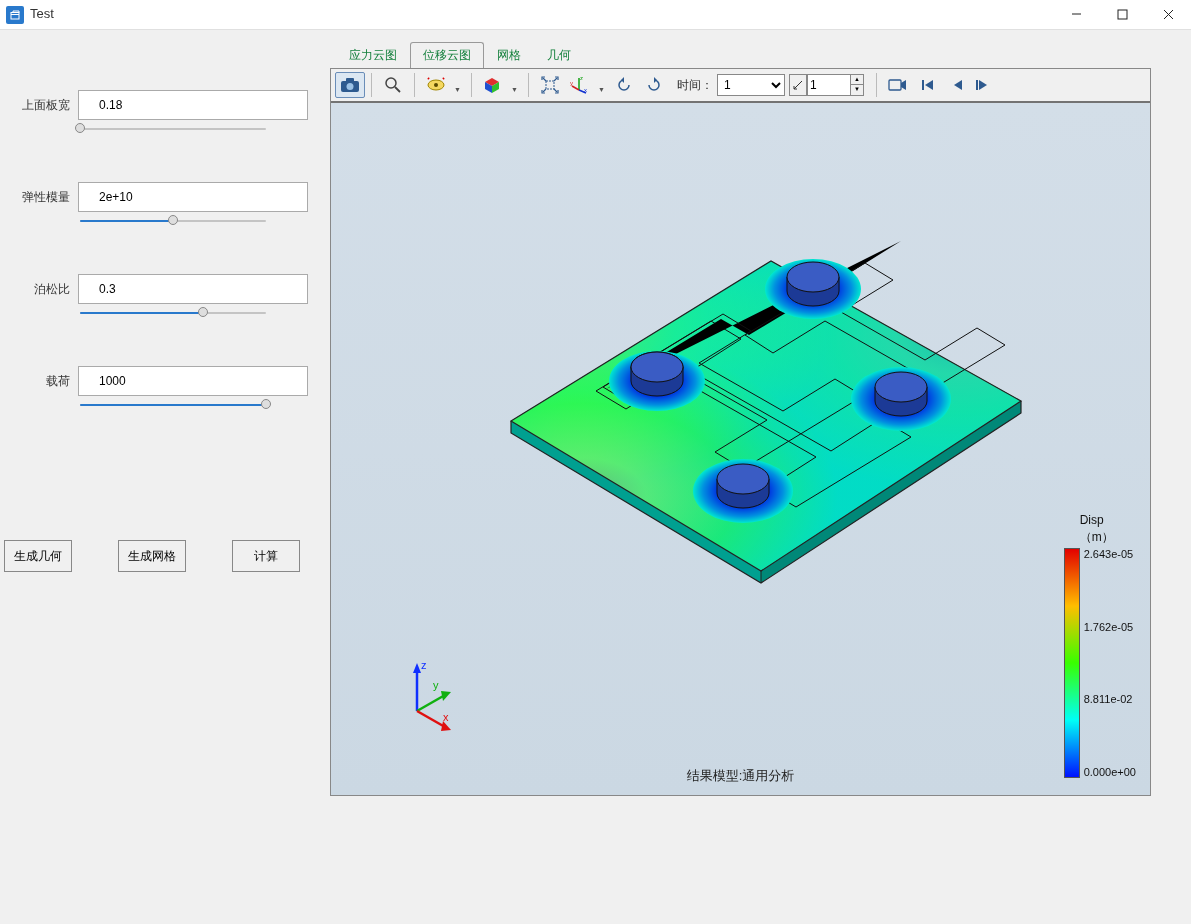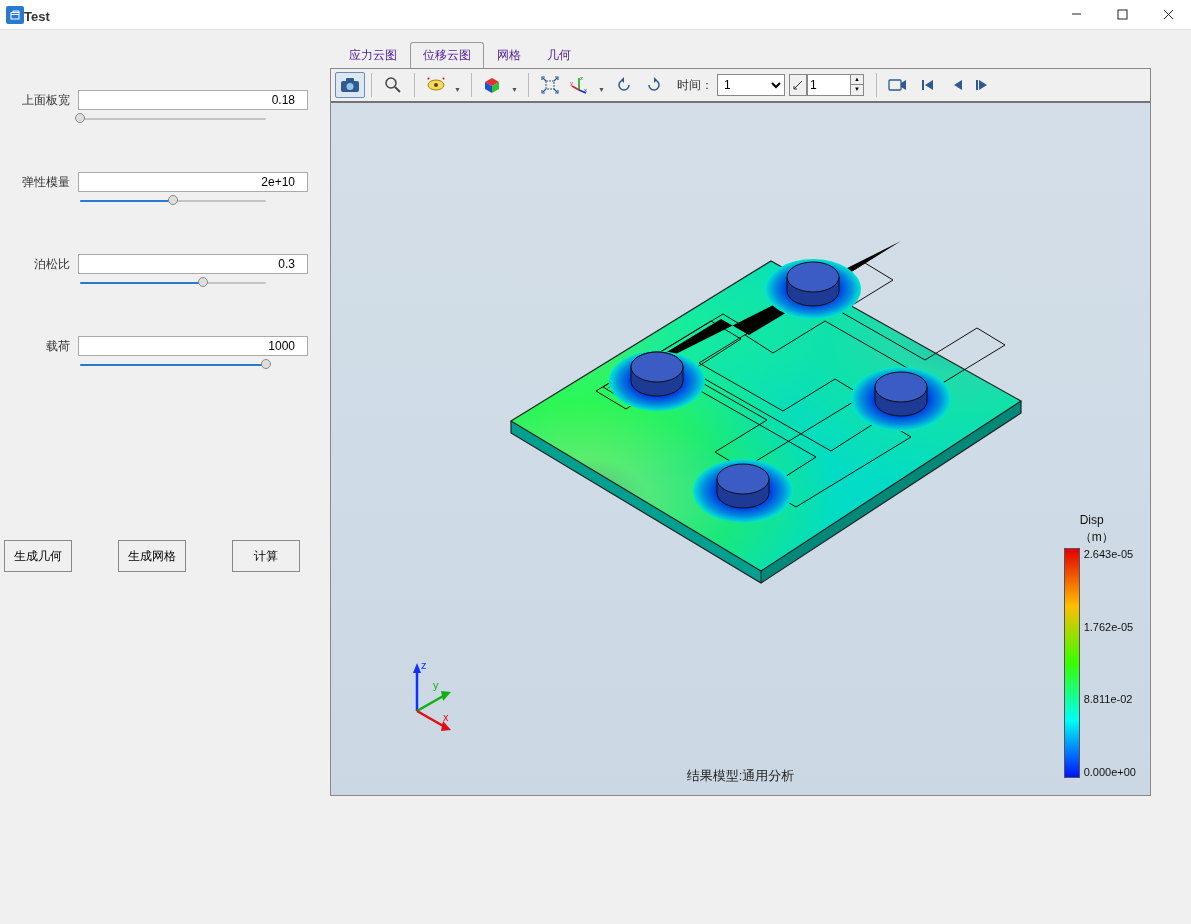--- a/index.html
+++ b/index.html
@@ -1,44 +1,44 @@
 <!DOCTYPE html>
 <html><head>
 <meta charset="utf-8">
 <style>
 * { box-sizing: border-box; margin: 0; padding: 0; }
 body { font-family: "Microsoft YaHei", "Segoe UI", sans-serif; font-size: 12px; background: #fff; overflow: hidden; }
 
 
 .title-bar { height: 30px; background: #fff; display: flex; align-items: center; justify-content: space-between; border-bottom: 1px solid #e0e0e0; }
-.title-left { display: flex; align-items: flex-end; padding-left: 6px; font-weight: bold; }
+.title-left { display: flex; align-items: flex-start; gap: 6px; padding-left: 6px; }
 .app-icon { width: 18px; height: 18px; background: #2979cc; display:flex; align-items:center; justify-content:center; border-radius: 2px; }
 .app-icon svg { width:12px; height:12px; }
 .title-text { font-size: 13px; color: #333; }
 .win-controls { display: flex; }
 .win-btn { width: 46px; height: 30px; display: flex; align-items: center; justify-content: center; color: #333; font-size: 14px; }
 
 
 .main { display: flex; height: 894px; background: #f0f0f0; }
 .sidebar { width: 326px; padding: 14px 18px; background: #f0f0f0; display: flex; flex-direction: column; gap: 44px; position: relative; }
 .param { display: flex; align-items: center; gap: 8px; }
 .param-label { width: 52px; text-align: right; color: #333; font-size: 12px; }
-.param-input { flex: 1; height: 20px; border: 1px solid #aaa; background: #fff; padding: 0 12px; font-family: inherit; font-size: 12px; text-align: right; }
+.param-input { flex: 1; height: 30px; border: 1px solid #aaa; background: #fff; padding: 0 20px; font-family: inherit; font-size: 12px; }
 .slider-wrap { margin: 4px 0 0 62px; position: relative; height: 14px; }
 .slider-track { position:absolute; width: 186px; height: 2px; background: #c4c4c4; top: 4px; border-radius: 1px; }
 .slider-fill { position:absolute; height: 2px; background: #2979cc; top:4px; border-radius:1px; }
 .slider-thumb { position:absolute; width: 10px; height: 10px; background: #dedede; border:1px solid #888; border-radius: 50%; top: -1px; transform: translateX(-50%); }
 
 .action-row { position: absolute; top: 510px; left: 4px; display: flex; gap: 46px; }
 .action-btn { width: 68px; height: 32px; background: #f0f0f0; border: 1px solid #888; font-size: 12px; cursor: pointer; }
 
 
 .view-area { flex: 1; padding-top: 12px; position:relative; }
 .tabs { display: flex; gap: 0; margin-left: 10px; }
-.tab { padding: 4px 12px; border: 1px solid transparent; border-bottom: none; color: #4c1d95; font-size: 12px; cursor:pointer; }
+.tab { padding: 4px 12px; border: 1px solid transparent; border-bottom: none; color: #15803d; font-size: 12px; cursor:pointer; }
 .tab.active { border-color: #999; background: #f0f0f0; border-top-left-radius: 3px; border-top-right-radius:3px; }
 
 .canvas-wrap { border: 1px solid #888; margin: 0 40px 0 4px; height: 728px; background: #f2f2f2; display:flex; flex-direction:column; }
 
 .toolbar { height: 34px; background: #f0f0f0; border-bottom: 2px solid #737373; display: flex; align-items: center; padding: 0 4px; gap: 0; }
 .tool-btn { width: 30px; height: 26px; display:flex; align-items:center; justify-content:center; border:1px solid transparent; border-radius:2px; position:relative; }
 .tool-btn.with-dd { width: 44px; justify-content: flex-start; padding-left: 4px;}
 .tool-sep { width: 1px; height: 24px; background: #bbb; margin: 0 6px; }
 .dd-arrow { font-size: 7px; color:#555; position:absolute; right:3px; bottom:4px; }
 .time-label { font-size: 12px; color:#333; margin: 0 4px 0 8px; }

